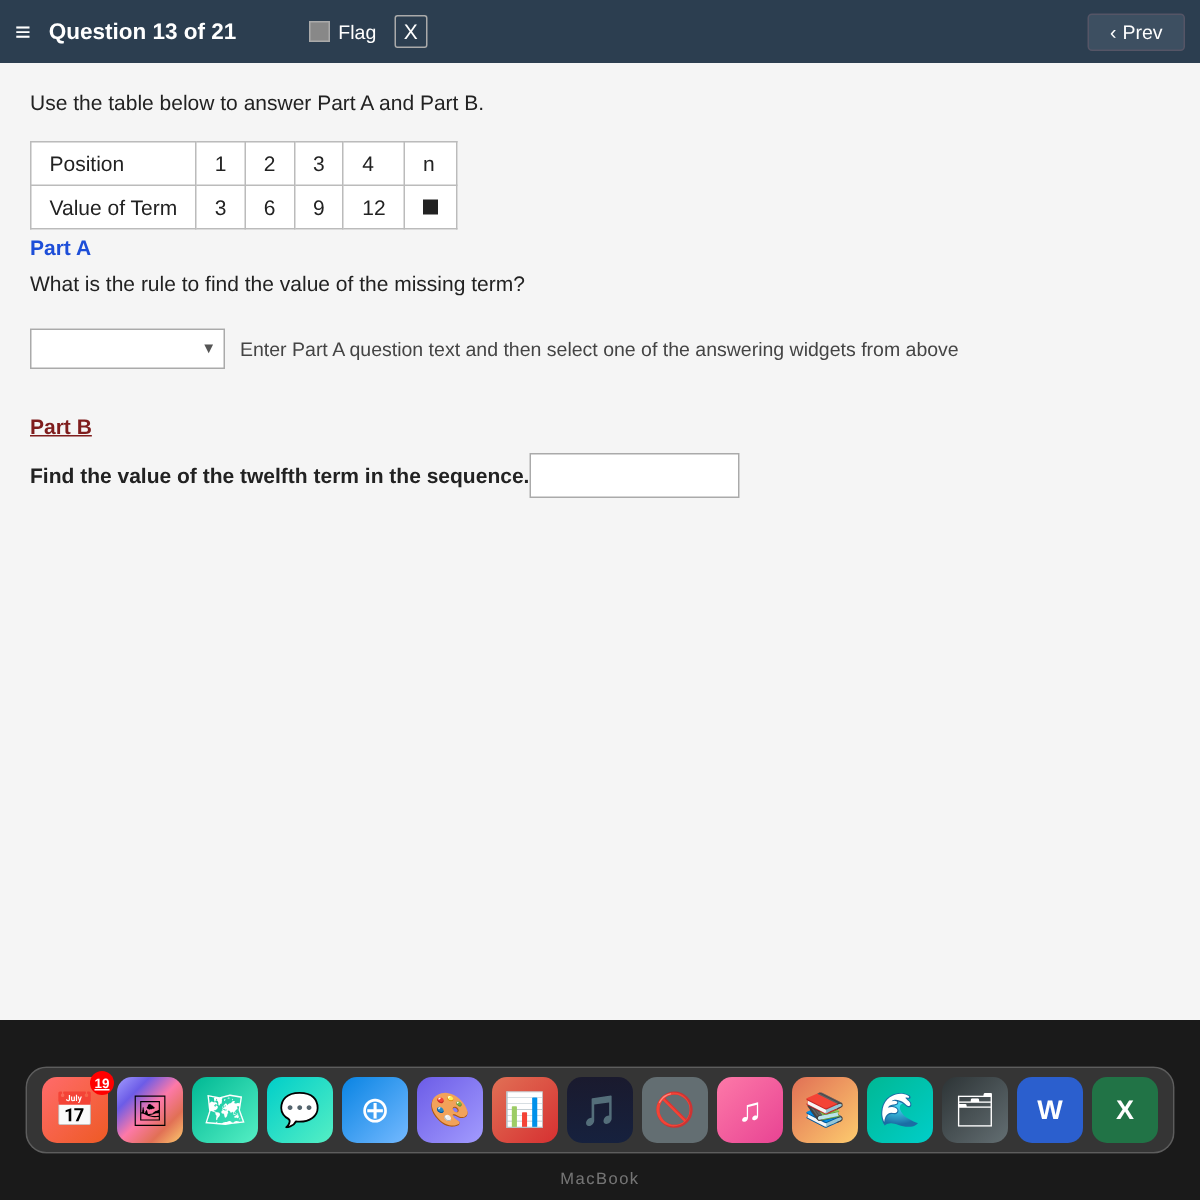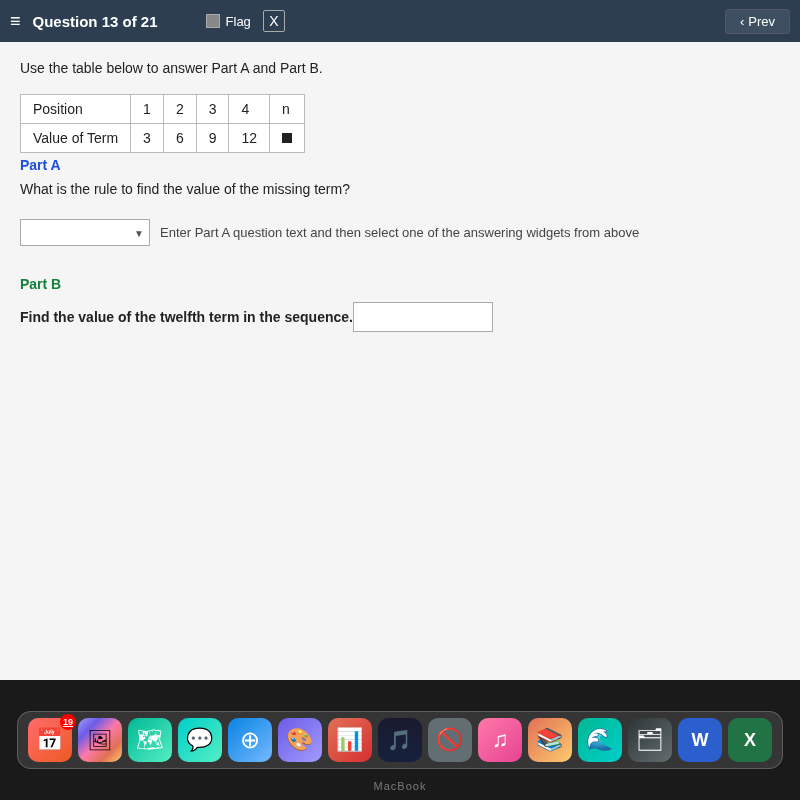--- a/index.html
+++ b/index.html
@@ -163,22 +163,23 @@
       font-size: 13px;
       color: #444;
     }
 
     .part-b-section {
       margin-top: 10px;
     }
     .part-b-label {
       font-weight: bold;
       font-size: 14px;
-      color: #15803d;
+      color: #7f1d1d;
       margin-bottom: 10px;
+      text-decoration: underline;
     }
     .part-b-question {
       display: flex;
       align-items: center;
       gap: 0;
       font-size: 14px;
       font-weight: bold;
       color: #222;
     }
     .answer-input {

